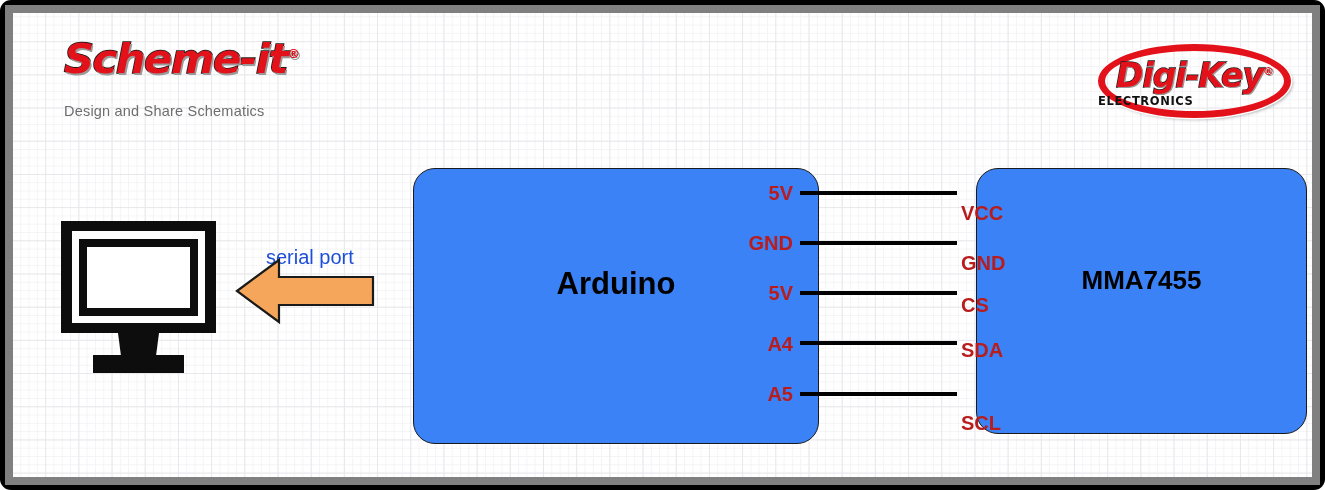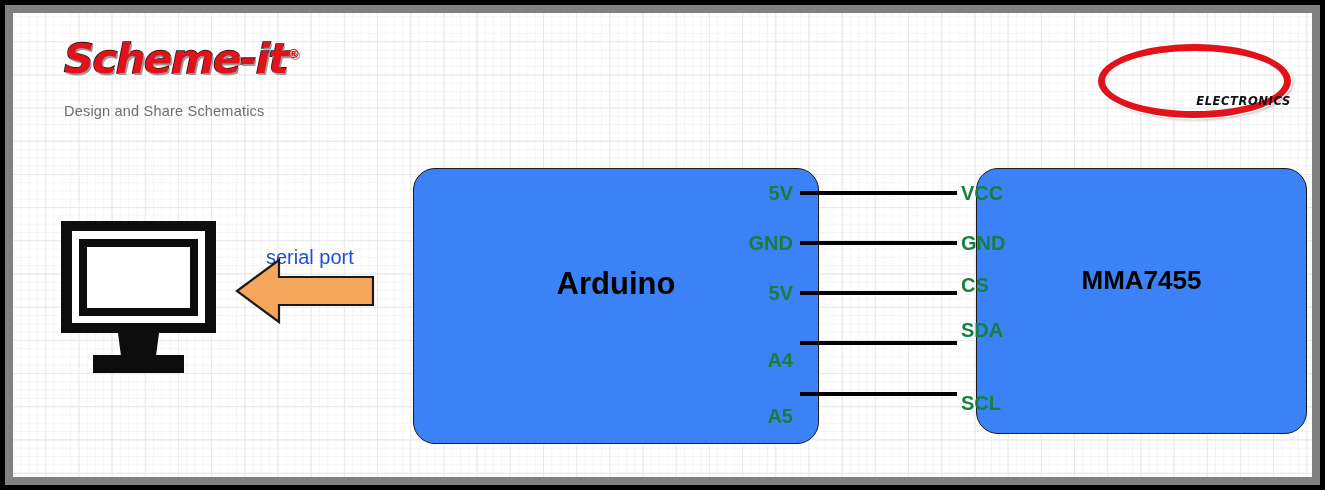--- a/index.html
+++ b/index.html
@@ -7,20 +7,21 @@
     padding: 0;
     background: #ffffff;
   }
   #root {
     position: relative;
     width: 1325px;
     height: 490px;
     overflow: hidden;
     font-family: "Liberation Sans", sans-serif;
     background: #000000;
+    border-radius: 11px;
   }
   
   #gray-frame {
     position: absolute;
     left: 5px; top: 5px;
     width: 1315px; height: 480px;
     background: #808080;
   }
   #canvas {
     position: absolute;
@@ -117,25 +118,24 @@
   }
   #digikey-reg {
     font-size: 11px;
     vertical-align: super;
     -webkit-text-stroke: 0;
   }
   #digikey-sub {
     position: absolute;
     left: 0; right: 0;
     top: 50px;
-    text-align: right;
+    text-align: left;
     font-family: "DejaVu Sans", sans-serif;
     font-size: 11.5px;
     font-weight: bold;
-    font-style: italic;
     color: #111111;
     letter-spacing: 0.6px;
     white-space: nowrap;
   }
 
   
   #monitor-icon {
     position: absolute;
     left: 48px; top: 208px;
     width: 160px; height: 152px;
@@ -194,52 +194,56 @@
     left: 787px;
     width: 157px;
     height: 4px;
     background: #000000;
   }
   .pin-label {
     position: absolute;
     font-family: "Liberation Sans", sans-serif;
     font-size: 20px;
     font-weight: bold;
-    color: #15803d;
+    color: #b91c1c;
     white-space: nowrap;
     line-height: 1;
   }
   .pin-label.left-pin {
     width: 120px;
     text-align: right;
     left: 660px;
   }
   .pin-label.right-pin {
     left: 948px;
     text-align: left;
+    margin-top: 20px;
   }
 </style>
 </head>
 <body>
 
 <div id="root">
   <div id="gray-frame"></div>
 
   <div id="canvas">
     <div id="grid"></div>
 
     <div id="schemeit-logo">
       <div id="schemeit-wordmark">
         <span>Scheme-it</span><span id="schemeit-reg">®</span>
       </div>
       <div id="schemeit-tagline">Design and Share Schematics</div>
     </div>
 
     <div id="digikey-logo">
       <div id="digikey-ellipse"></div>
+      <div id="digikey-wordmark">
+        <span>Digi-Key</span><span id="digikey-reg">®</span>
+      </div>
       <div id="digikey-sub">ELECTRONICS</div>
     </div>
 
     <div id="monitor-icon">
       <svg width="160" height="152" viewBox="0 0 160 152" xmlns="http://www.w3.org/2000/svg">
         <rect x="0" y="0" width="155" height="112" fill="#0d0d0d"></rect>
         <rect x="11" y="10" width="133" height="92" fill="#ffffff"></rect>
         <rect x="18" y="18" width="119" height="77" fill="#0d0d0d"></rect>
         <rect x="26" y="26" width="103" height="61" fill="#ffffff"></rect>
         <path d="M57 112 L98 112 L95 135 L60 135 Z" fill="#0d0d0d"></path>
@@ -264,22 +268,22 @@
 
     <div class="wire" style="top:178px"></div>
     <div class="wire" style="top:228px"></div>
     <div class="wire" style="top:278px"></div>
     <div class="wire" style="top:328px"></div>
     <div class="wire" style="top:379px"></div>
 
     <div class="pin-label left-pin" style="top:170px">5V</div>
     <div class="pin-label left-pin" style="top:220px">GND</div>
     <div class="pin-label left-pin" style="top:270px">5V</div>
-    <div class="pin-label left-pin" style="top:337px">A4</div>
-    <div class="pin-label left-pin" style="top:393px">A5</div>
+    <div class="pin-label left-pin" style="top:321px">A4</div>
+    <div class="pin-label left-pin" style="top:371px">A5</div>
 
     <div class="pin-label right-pin" style="top:170px">VCC</div>
     <div class="pin-label right-pin" style="top:220px">GND</div>
     <div class="pin-label right-pin" style="top:262px">CS</div>
     <div class="pin-label right-pin" style="top:307px">SDA</div>
     <div class="pin-label right-pin" style="top:380px">SCL</div>
   </div>
 </div>
 
 </body></html>

